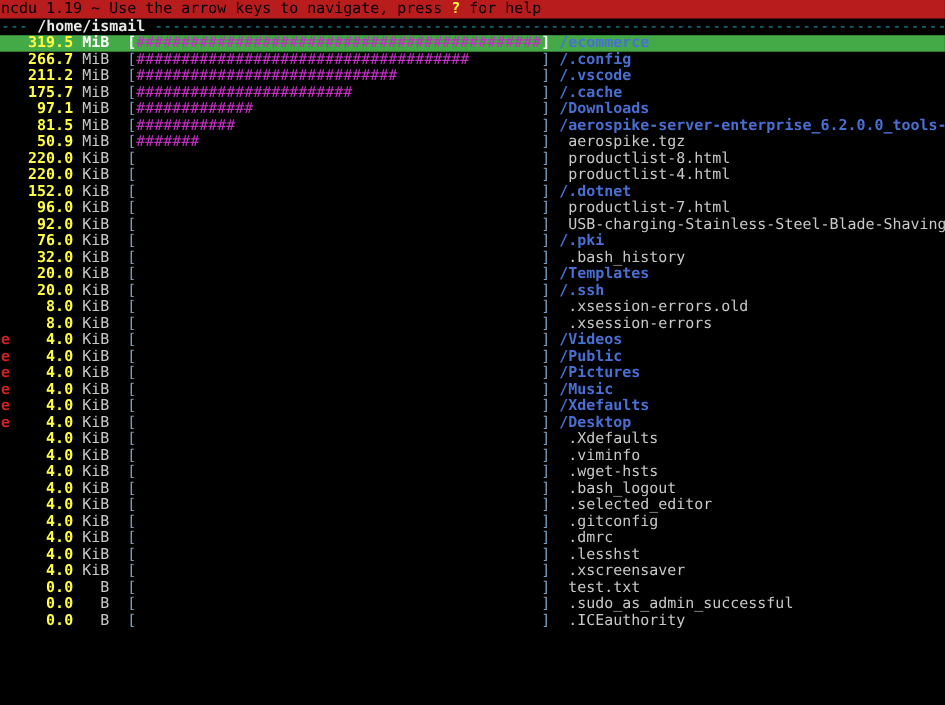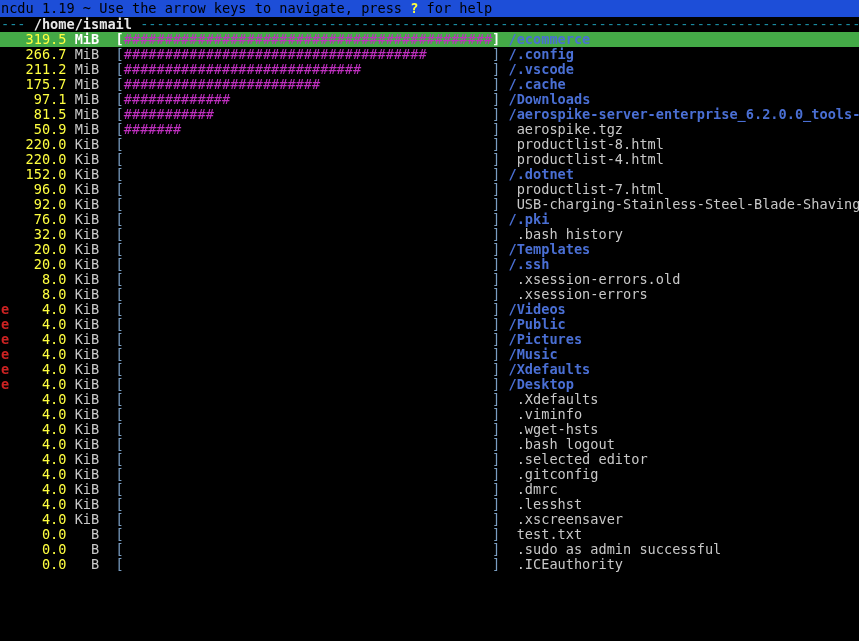--- a/index.html
+++ b/index.html
@@ -15,21 +15,21 @@
     font-size: 13.6px;
     line-height: 15px;
     color: #c8c8c8;
     -webkit-font-smoothing: none;
   }
 
   
   #topbar {
     height: 17px;
     line-height: 17px;
-    background: #1d4ed8;
+    background: #b91c1c;
     color: #000000;
     white-space: pre;
     padding-left: 1px;
     font-weight: normal;
   }
   #topbar .qmark { color: #ffff3f; font-weight: bold; }
 
   
   #pathbar {
     height: 15px;
@@ -52,21 +52,21 @@
     white-space: pre;
     display: block;
     overflow: hidden;
     padding-left: 1px;
   }
   .row.selected { background: #44aa47; }
 
   .flag   { color: #cc2222; font-weight: bold; }
   .flag.blank { color: transparent; }
 
-  .size   { color: #ffff3f; font-weight: normal; }
+  .size   { color: #ffff3f; font-weight: bold; }
   .unit   { color: #c8c8c8; }
   .row.selected .size { color: #ffff3f; }
   .row.selected .unit { color: #ffffff; font-weight: bold; }
 
   .brk    { color: #7a9ec2; }
   .row.selected .brk { color: #ffffff; font-weight: bold; }
 
   .bar    { color: #c030c0; }
   .row.selected .bar { color: #c030c0; }
 

